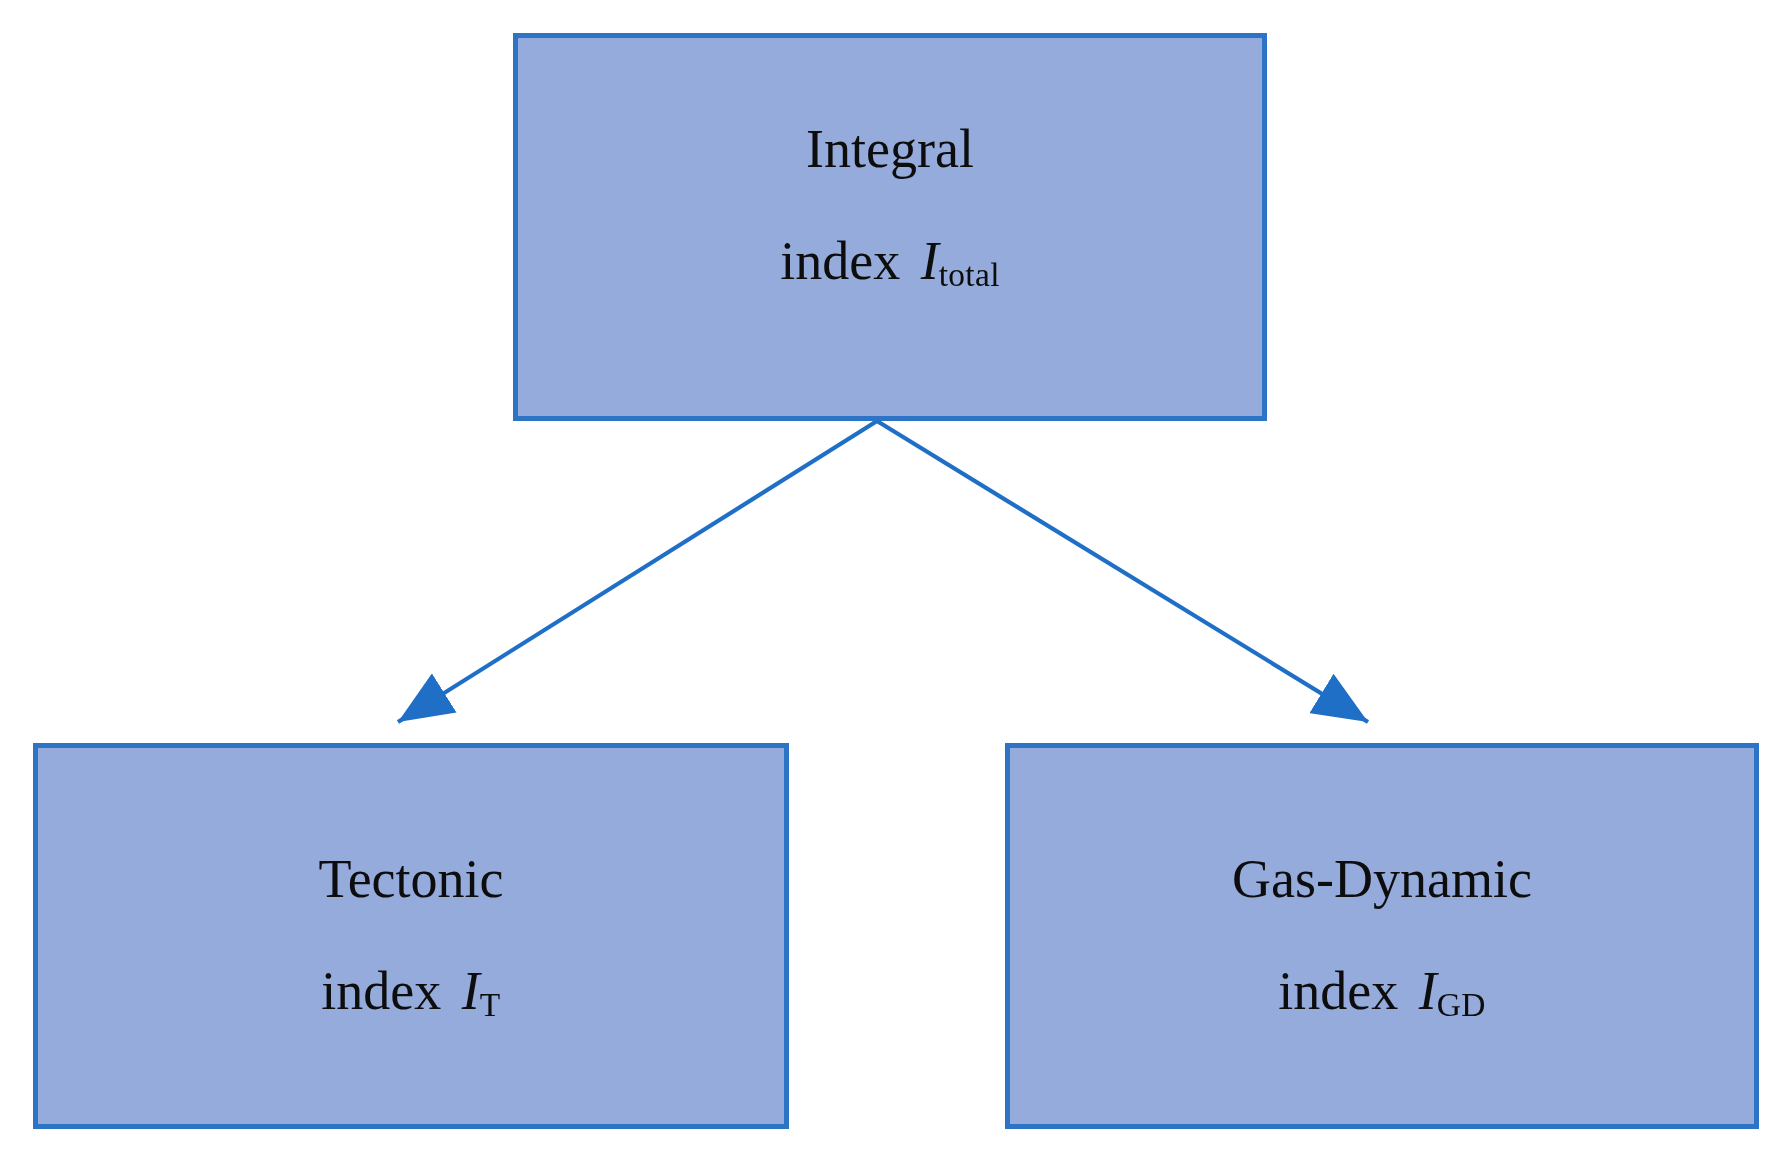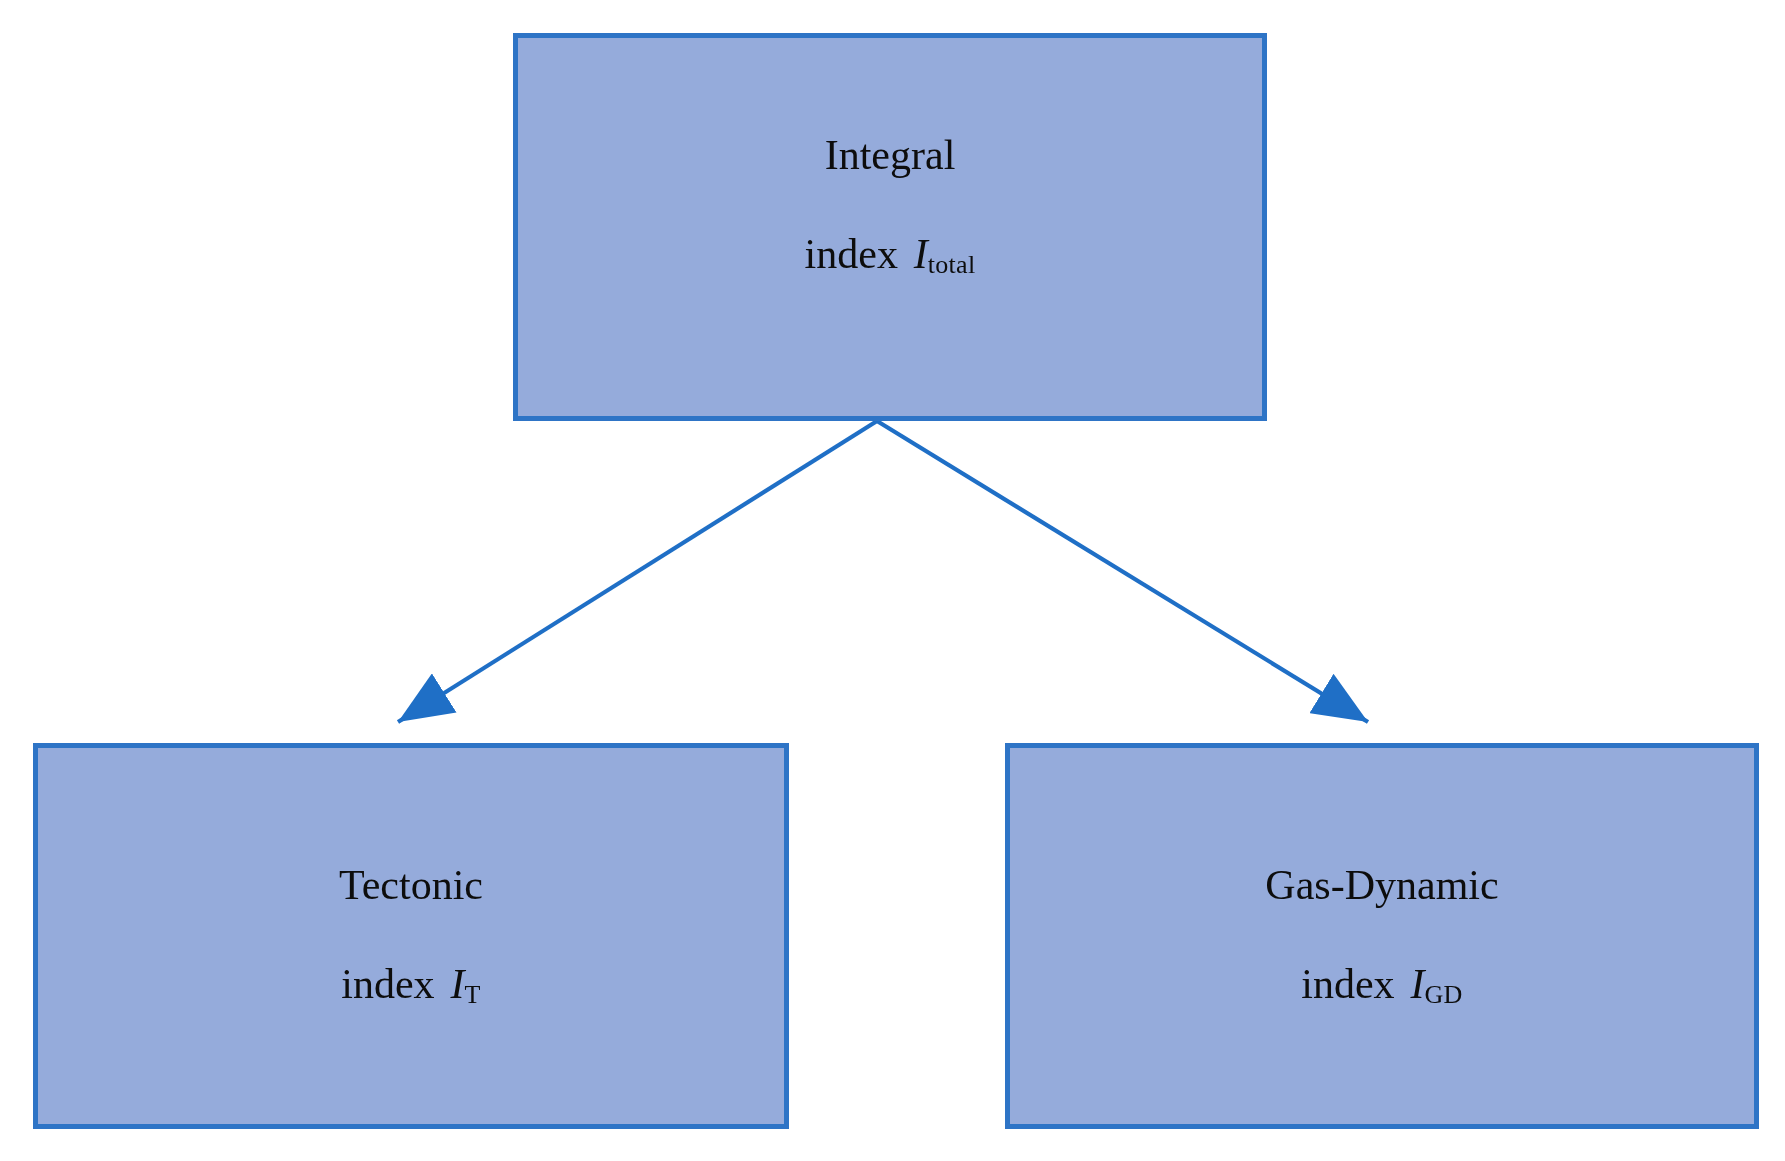--- a/index.html
+++ b/index.html
@@ -28,21 +28,21 @@
   }
   .node {
     position: absolute;
     background: var(--node-fill);
     border: 5px solid var(--node-border);
     display: flex;
     flex-direction: column;
     justify-content: center;
     align-items: center;
     gap: 52px;
-    font-size: 42px;
+    font-size: 54px;
     line-height: 1.12;
     text-align: center;
   }
   .node--integral    { left: 513px; top: 33px;  width: 754px; height: 388px; padding-bottom: 42px; }
   .node--tectonic    { left: 33px;  top: 743px; width: 756px; height: 386px; }
   .node--gas-dynamic { left: 1005px; top: 743px; width: 754px; height: 386px; }
   .node .sym {
     font-style: italic;
     margin-left: 0.38em;
   }

